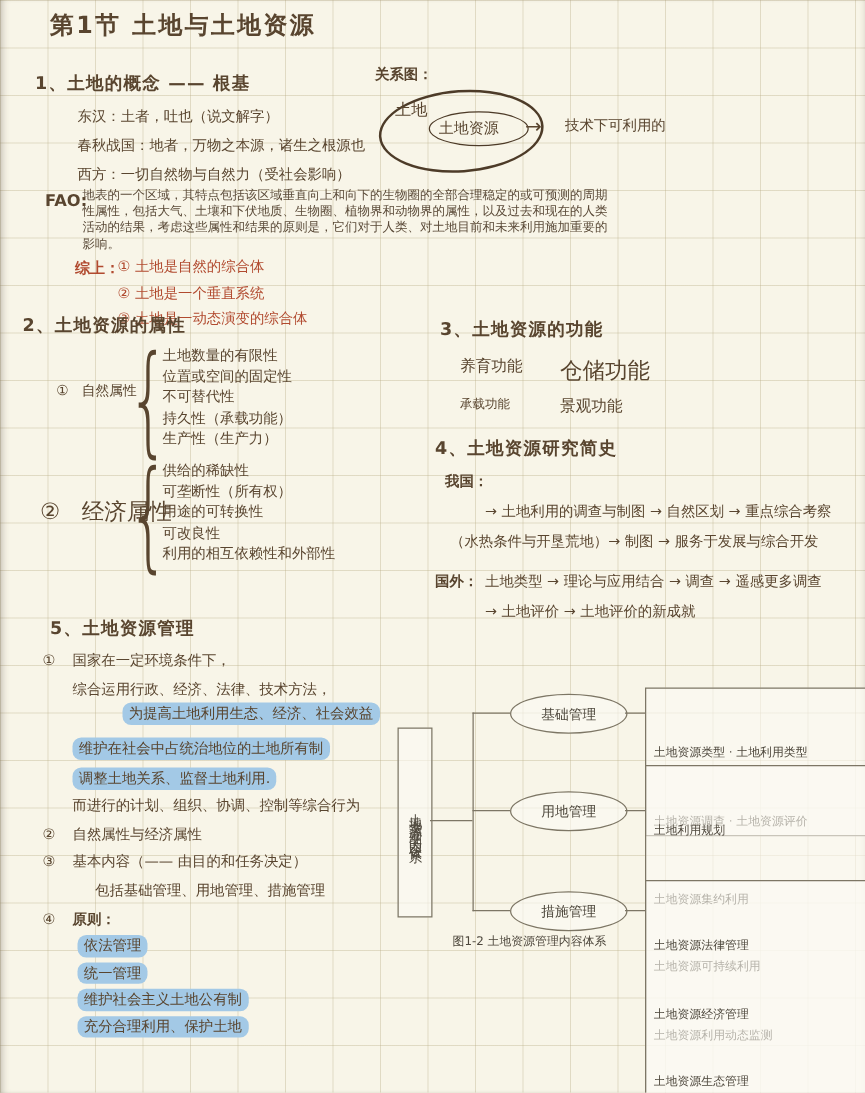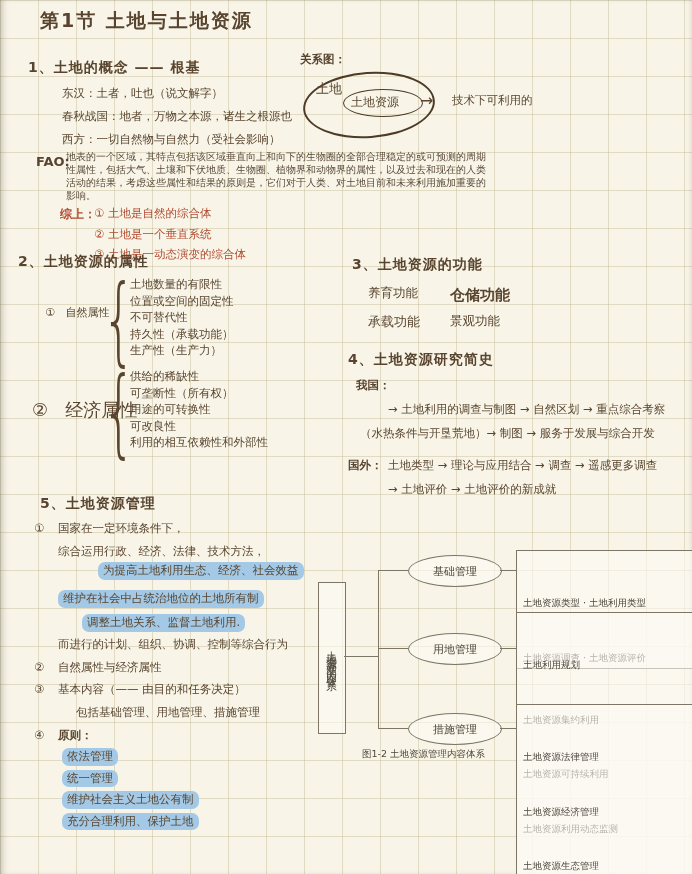--- a/index.html
+++ b/index.html
@@ -88,41 +88,41 @@
     <span class="hw hw-sm">供给的稀缺性</span>
     <span class="hw hw-sm">可垄断性（所有权）</span>
     <span class="hw hw-sm">用途的可转换性</span>
     <span class="hw hw-sm">可改良性</span>
     <span class="hw hw-sm">利用的相互依赖性和外部性</span>
   </div>
 
   <div class="abs hw hw-h" style="left:352px;top:255px;">3、土地资源的功能</div>
   <div class="abs" style="left:368px;top:285px;display:grid;grid-template-columns:auto auto;column-gap:30px;row-gap:8px;">
     <span class="hw" style="font-size:12.5px;">养育功能</span>
-    <span class="hw" style="font-size:15px;font-weight:bold;">仓储功能</span>
-    <span class="hw" style="font-size:13px;">承载功能</span>
+    <span class="hw" style="font-size:18px;">仓储功能</span>
+    <span class="hw" style="font-size:10px;">承载功能</span>
     <span class="hw" style="font-size:12.5px;">景观功能</span>
   </div>
 
   <div class="abs hw hw-h" style="left:348px;top:350px;">4、土地资源研究简史</div>
   <div class="abs hw hw-sm" style="left:356px;top:378px;font-weight:bold;">我国：</div>
   <div class="abs hw hw-sm" style="left:388px;top:402px;">→ 土地利用的调查与制图 → 自然区划 → 重点综合考察</div>
   <div class="abs hw hw-sm" style="left:360px;top:426px;">（水热条件与开垦荒地）→ 制图 → 服务于发展与综合开发</div>
   <div class="abs hw hw-sm" style="left:348px;top:458px;font-weight:bold;">国外：</div>
   <div class="abs hw hw-sm" style="left:388px;top:458px;">土地类型 → 理论与应用结合 → 调查 → 遥感更多调查</div>
   <div class="abs hw hw-sm" style="left:388px;top:482px;">→ 土地评价 → 土地评价的新成就</div>
 
   <div class="abs hw hw-h" style="left:40px;top:494px;">5、土地资源管理</div>
 
   <div class="abs hw hw-sm" style="left:34px;top:521px;">①</div>
   <div class="abs hw hw-sm" style="left:58px;top:521px;">国家在一定环境条件下，</div>
   <div class="abs hw hw-sm" style="left:58px;top:544px;">综合运用行政、经济、法律、技术方法，</div>
   <div class="abs hw hw-sm" style="left:58px;top:562px;padding-left:40px;"><span class="hl">为提高土地利用生态、经济、社会效益</span></div>
   <div class="abs hw hw-sm" style="left:58px;top:590px;"><span class="hl">维护在社会中占统治地位的土地所有制</span></div>
-  <div class="abs hw hw-sm" style="left:58px;top:614px;margin-left:24px;"><span class="hl">调整土地关系、监督土地利用.</span></div>
+  <div class="abs hw hw-sm" style="left:58px;top:614px;"><span class="hl">调整土地关系、监督土地利用.</span></div>
   <div class="abs hw hw-sm" style="left:58px;top:637px;">而进行的计划、组织、协调、控制等综合行为</div>
 
   <div class="abs hw hw-sm" style="left:34px;top:660px;">②</div>
   <div class="abs hw hw-sm" style="left:58px;top:660px;">自然属性与经济属性</div>
 
   <div class="abs hw hw-sm" style="left:34px;top:682px;">③</div>
   <div class="abs hw hw-sm" style="left:58px;top:682px;">基本内容（—— 由目的和任务决定）</div>
   <div class="abs hw hw-sm" style="left:76px;top:705px;">包括基础管理、用地管理、措施管理</div>
 
   <div class="abs hw hw-sm" style="left:34px;top:728px;">④</div>

